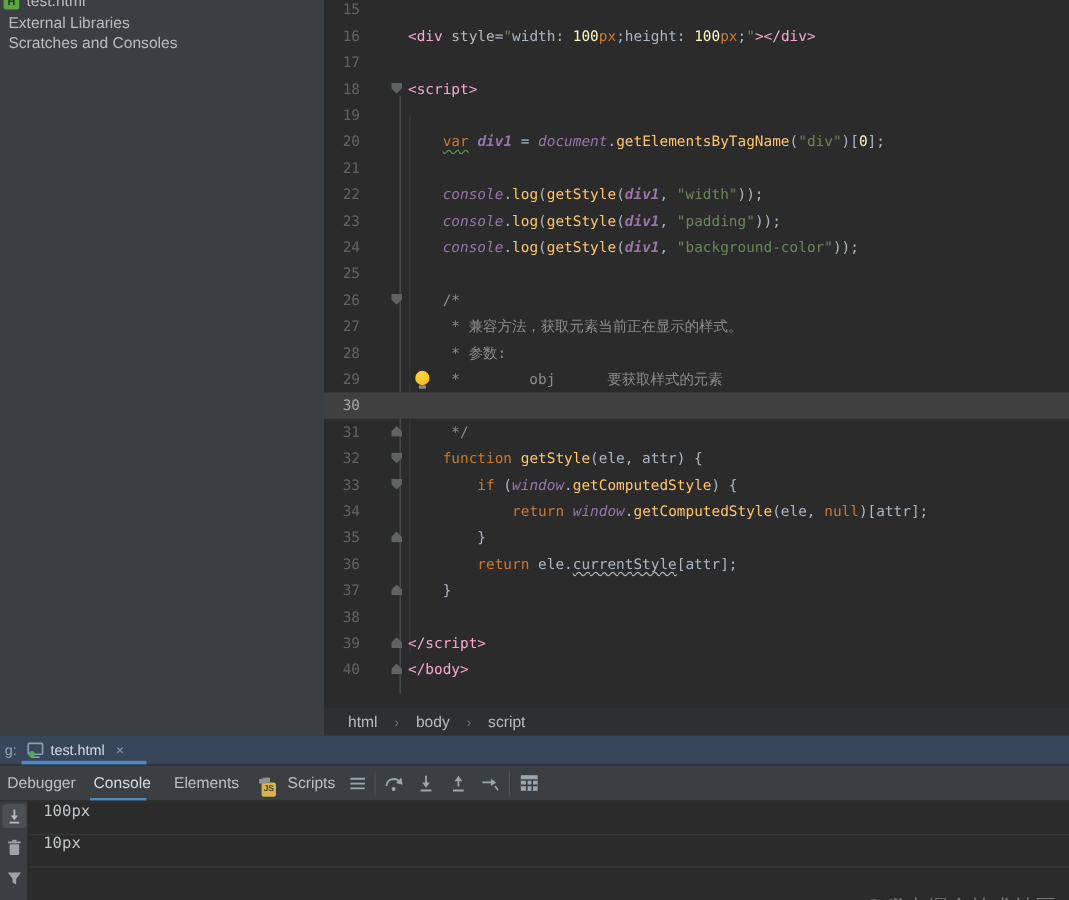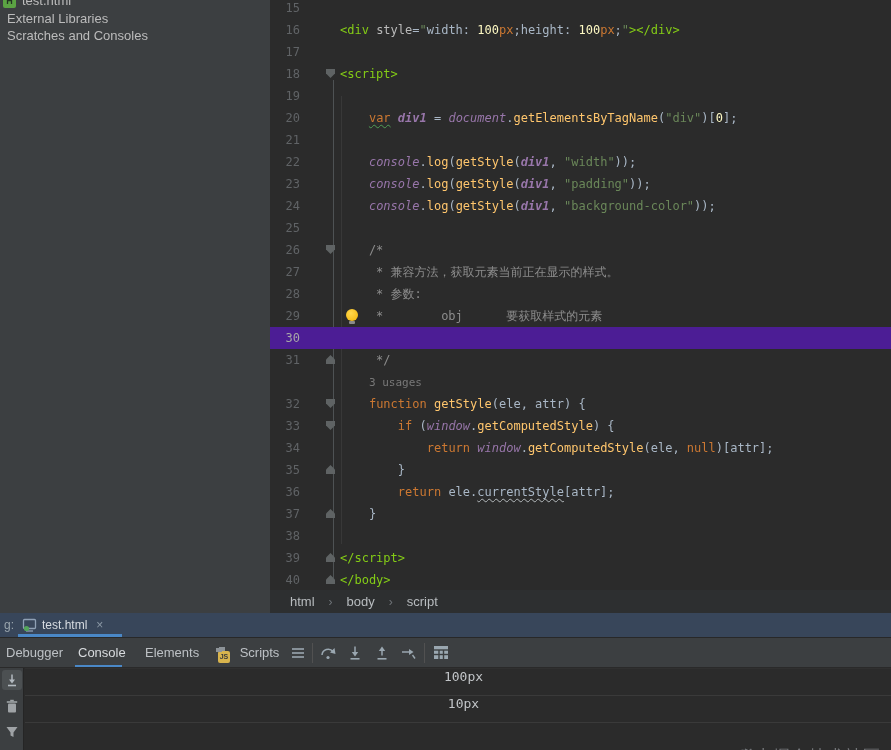--- a/index.html
+++ b/index.html
@@ -8,30 +8,30 @@
   
   #project-panel{position:absolute;left:0;top:0;width:270px;height:613px;background:#3c3f41;}
   .tree-item{position:absolute;height:20px;line-height:20px;font-size:13px;color:#bcbcbc;
              display:flex;align-items:center;white-space:nowrap;}
   .html-ic{width:13px;height:13px;background:#5ba343;border-radius:2px;color:#223522;
            font-size:9px;font-weight:bold;text-align:center;line-height:13px;margin-right:6px;}
   
   #editor{position:absolute;left:270px;top:0;width:621px;height:590px;background:#2b2b2b;overflow:hidden;}
   #code-rows{position:absolute;left:0;top:-3px;right:0;}
   .crow{display:flex;height:22px;position:relative;}
-  .crow.current{background:#4c1d95;flex-direction:column;}
+  .crow.current{background:#404040;flex-direction:column;}
   .lnum{width:30px;flex:0 0 30px;text-align:right;padding-right:4px;color:#606366;
         font:12px "DejaVu Sans Mono",monospace;line-height:22px;}
   .crow.current .lnum{color:#a8a8a8;}
   .fcol{width:36px;flex:0 0 36px;position:relative;}
   .fm{position:absolute;left:22px;top:6px;width:9px;height:9px;background:#5f6364;}
   .fm.down{clip-path:polygon(0 0,100% 0,100% 50%,50% 100%,0 50%);}
   .fm.up{clip-path:polygon(50% 0,100% 50%,100% 100%,0 100%,0 50%);}
   .ctext{margin:0;font:12px "DejaVu Sans Mono",monospace;line-height:22px;white-space:pre;}
-  .sg-t{color:#84cc16;} .sg-a{color:#bababa;} .sg-s{color:#6a8759;}
+  .sg-t{color:#f9a8d4;} .sg-a{color:#bababa;} .sg-s{color:#6a8759;}
   .sg-k{color:#cc7832;} .sg-f{color:#ffc66d;}
   .sg-g{color:#9876aa;font-style:italic;}
   .sg-gb{color:#9876aa;font-style:italic;font-weight:bold;}
   .sg-num{color:#fef9c3;} .sg-c{color:#8c8c8c;} .sg-p{color:#a9b7c6;}
   .sg-u{color:#787878;font-size:11px;}
   .sg-kg{color:#cc7832;text-decoration:underline wavy #4f9d55 1px;text-underline-offset:2px;margin-top:12px;}
   .sg-pw{color:#a9b7c6;text-decoration:underline wavy #b3b8bb 1px;text-underline-offset:2px;}
   .bulb{position:absolute;left:76px;top:4px;width:12px;height:12px;border-radius:50%;
         background:radial-gradient(circle at 40% 35%,#ffd84d,#f2b307);}
   .bulb:after{content:"";position:absolute;left:3px;top:12px;width:6px;height:3px;background:#8a8a8a;
@@ -66,21 +66,21 @@
        background:linear-gradient(#8d9398,#8d9398);box-shadow:3px -1px 0 #8d9398;}
   
   #console-strip{position:absolute;left:0;top:668px;width:24px;bottom:0;background:#3c3f41;
                  border-right:1px solid #252525;box-sizing:border-box;}
   .strip-btn{position:absolute;left:2px;width:20px;height:20px;border-radius:3px;display:flex;
              align-items:center;justify-content:center;}
   .strip-btn.toggled{background:#4c5052;}
   #console-out{position:absolute;left:25px;top:668px;right:0;bottom:0;background:#2b2b2b;
                border-top:1px solid #303030;box-sizing:border-box;}
   .cline{height:26px;line-height:26px;border-bottom:1px solid #3a3a3a;padding-left:11px;
-         font:13px "DejaVu Sans Mono",monospace;color:#c2c5c8;white-space:pre;text-align:center;}
+         font:13px "DejaVu Sans Mono",monospace;color:#c2c5c8;white-space:pre;}
   
   #watermark{position:absolute;right:10px;top:716px;font-size:17px;color:#85888c;opacity:.8;
              letter-spacing:1px;margin-top:29px;}
   svg{display:block;}
 </style>
 </head>
 <body>
 
 <div id="project-panel">
   <div class="tree-item" style="left:3px;top:-9px;">
@@ -182,25 +182,20 @@
       <div class="crow current">
         <span class="lnum">30</span>
         <span class="fcol"></span>
       </div>
       <div class="crow">
         <span class="lnum">31</span>
         <span class="fcol">
           <span class="fm up"></span>
         </span>
         <pre class="ctext"><span class="sg-c">     */</span></pre>
-      </div>
-      <div class="crow">
-        <span class="lnum"></span>
-        <span class="fcol"></span>
-        <pre class="ctext"><span class="sg-p">    </span><span class="sg-u">3 usages</span></pre>
       </div>
       <div class="crow">
         <span class="lnum">32</span>
         <span class="fcol">
           <span class="fm down"></span>
         </span>
         <pre class="ctext"><span class="sg-p">    </span><span class="sg-k">function</span><span class="sg-p"> </span><span class="sg-f">getStyle</span><span class="sg-p">(ele, attr) {</span></pre>
       </div>
       <div class="crow">
         <span class="lnum">33</span>

